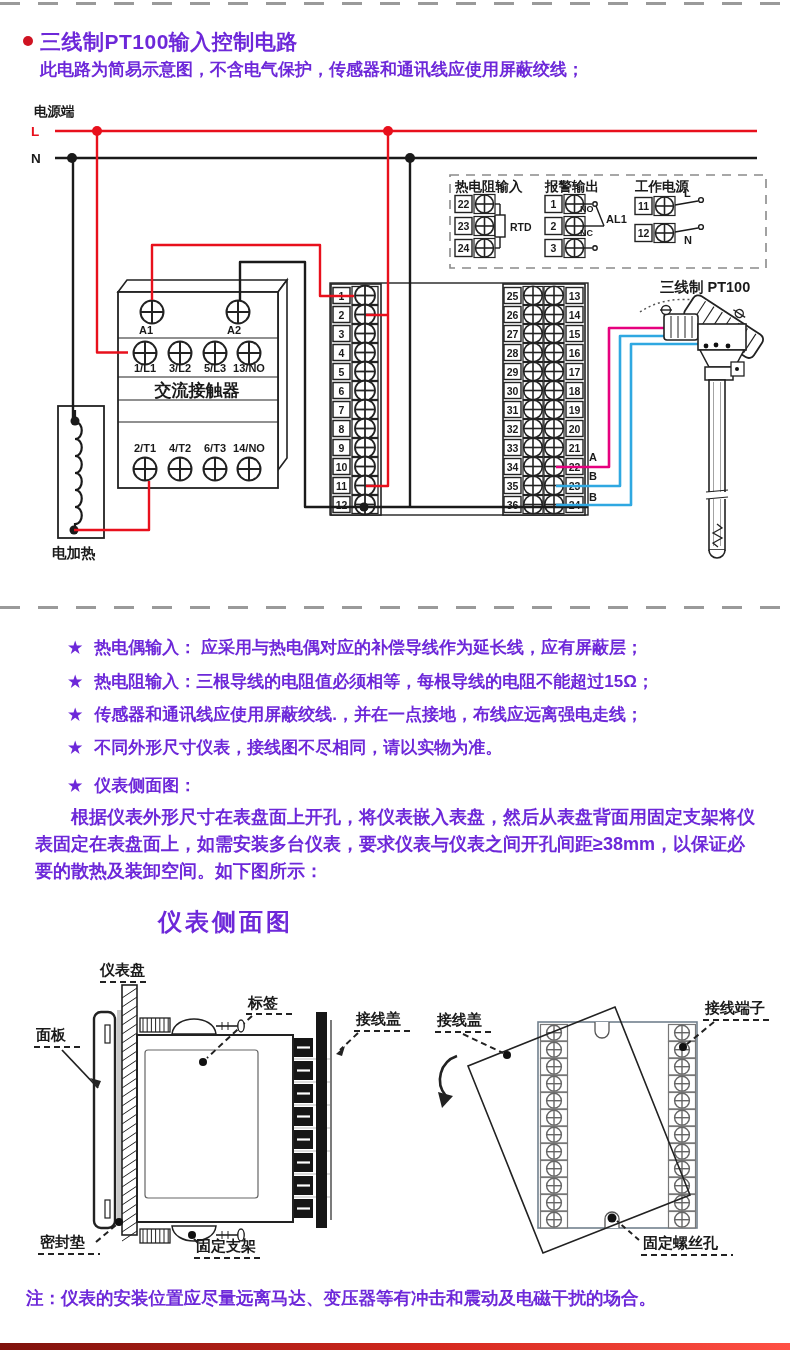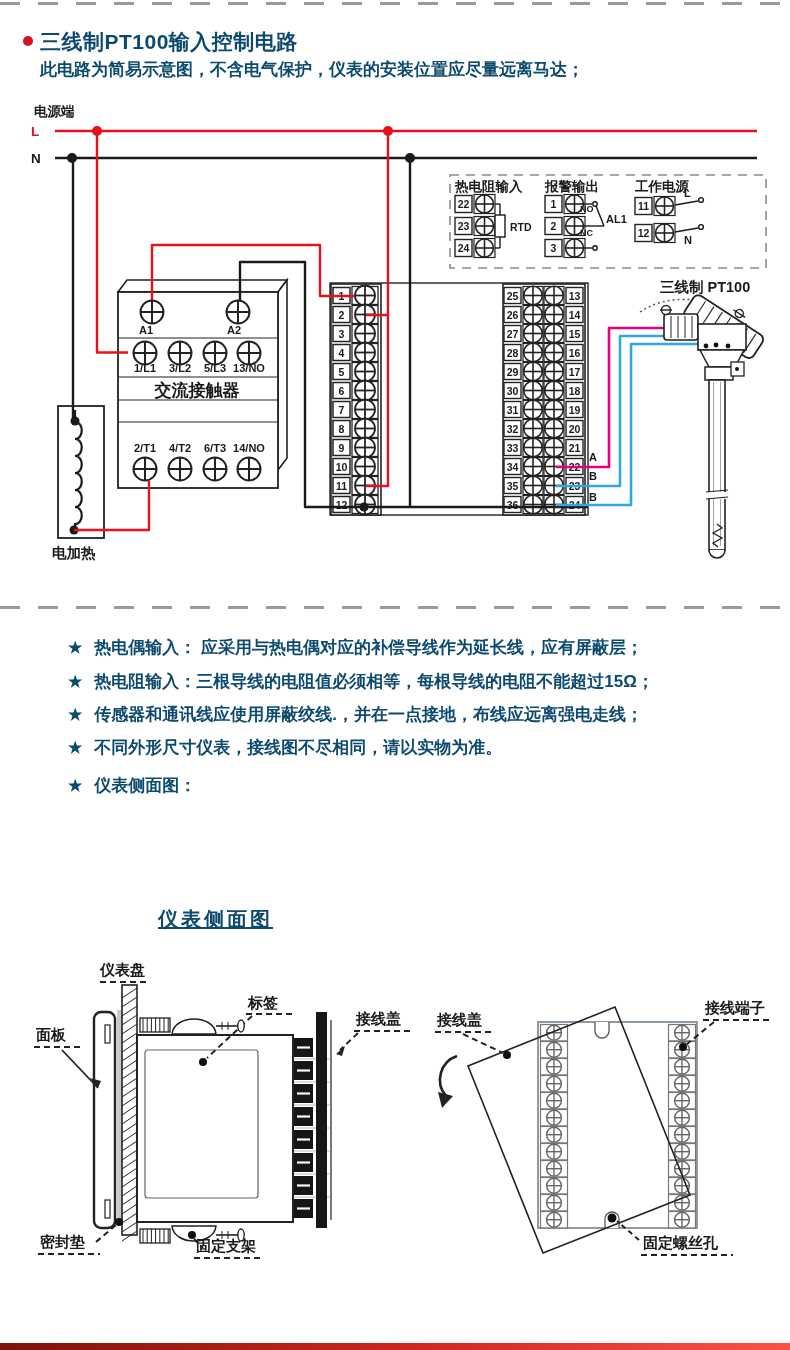--- a/index.html
+++ b/index.html
@@ -1,43 +1,43 @@
 <!DOCTYPE html>
 <html><head>
 <meta charset="utf-8">
 <style>
   html,body{margin:0;padding:0;background:#fff;}
   .page{position:relative;width:790px;height:1350px;background:#fff;overflow:hidden;
-        font-family:"Liberation Sans",sans-serif;color:#0c4a6e;}
+        font-family:"Liberation Sans",sans-serif;color:#6d28d9;}
   .abs{position:absolute;}
   .dashline{height:3px;background:repeating-linear-gradient(90deg,#9a9a9a 0 20px,transparent 20px 38px);}
   .title{font-size:21px;font-weight:700;letter-spacing:0.5px;}
   .subtitle{font-size:17px;font-weight:700;}
   .bullet-dot{width:10px;height:10px;border-radius:50%;background:#cf1322;}
   .note-line{font-size:17px;font-weight:700;white-space:nowrap;margin-left:28px;}
   .note-line .star{margin-right:12px;font-size:16px;}
   .para{font-size:18px;font-weight:700;line-height:27px;text-indent:2em;width:725px;}
-  .sideview-title{font-family:"Liberation Serif",serif;font-size:20px;font-weight:700;letter-spacing:3px;text-decoration:underline;}
+  .sideview-title{font-family:"Liberation Serif",serif;font-size:24px;font-weight:700;letter-spacing:3px;}
   .footnote{font-size:17.5px;font-weight:700;white-space:nowrap;}
   .bottombar{height:7px;background:linear-gradient(90deg,#7e120c,#d5281e 55%,#ff5044);}
   svg text{font-family:"Liberation Sans",sans-serif;font-weight:700;fill:#1a1a1a;}
   .s10{font-size:10.5px;} .s11{font-size:11px;} .s13{font-size:13.5px;}
   .s14{font-size:14.5px;} .s15{font-size:15px;} .s17{font-size:17px;}
   .red{fill:#e8101c;}
 </style>
 </head>
 <body>
 
 <div class="page">
 
   <div class="abs dashline" style="top:2px;left:0;width:790px;"></div>
 
   <div class="abs bullet-dot" style="top:36px;left:23px;"></div>
   <div class="abs title" style="top:28px;left:40px;">三线制PT100输入控制电路</div>
-  <div class="abs subtitle" style="top:58px;left:40px;">此电路为简易示意图，不含电气保护，仪表的安装位置应尽量远离马达；</div>
+  <div class="abs subtitle" style="top:58px;left:40px;">此电路为简易示意图，不含电气保护，传感器和通讯线应使用屏蔽绞线；</div>
 
   <svg class="abs" style="top:100px;left:0;" width="790" height="500" viewBox="0 0 790 500">
 
     <g>
       <text x="34" y="16" class="s13">电源端</text>
       <text x="31" y="36" class="s13 red">L</text>
       <text x="31" y="63" class="s13">N</text>
       <line x1="55" y1="31" x2="757" y2="31" stroke="#e8101c" stroke-width="2.6"></line>
       <line x1="55" y1="58" x2="757" y2="58" stroke="#1a1a1a" stroke-width="2.6"></line>
       <circle cx="97" cy="31" r="5" fill="#e8101c"></circle>
@@ -489,20 +489,21 @@
   </svg>
 
   <div class="abs dashline" style="top:606px;left:0;width:790px;"></div>
 
   <div class="abs note-line" style="top:636px;left:40px;"><span class="star">★</span><span>热电偶输入： 应采用与热电偶对应的补偿导线作为延长线，应有屏蔽层；</span></div>
   <div class="abs note-line" style="top:670px;left:40px;text-align:right;"><span class="star">★</span><span>热电阻输入：三根导线的电阻值必须相等，每根导线的电阻不能超过15Ω；</span></div>
   <div class="abs note-line" style="top:703px;left:40px;"><span class="star">★</span><span>传感器和通讯线应使用屏蔽绞线.，并在一点接地，布线应远离强电走线；</span></div>
   <div class="abs note-line" style="top:736px;left:40px;"><span class="star">★</span><span>不同外形尺寸仪表，接线图不尽相同，请以实物为准。</span></div>
   <div class="abs note-line" style="top:774px;left:40px;"><span class="star">★</span><span>仪表侧面图：</span></div>
 
+  <div class="abs para" style="top:804px;left:35px;">根据仪表外形尺寸在表盘面上开孔，将仪表嵌入表盘，然后从表盘背面用固定支架将仪表固定在表盘面上，如需安装多台仪表，要求仪表与仪表之间开孔间距≥38mm，以保证必要的散热及装卸空间。如下图所示：</div>
 
   <div class="abs sideview-title" style="top:906px;left:158px;">仪表侧面图</div>
 
   <svg class="abs" style="top:950px;left:0;" width="790" height="335" viewBox="0 0 790 335">
 
     <g>
       <text x="100" y="25" class="s15">仪表盘</text>
       <line x1="100" y1="32" x2="150" y2="32" stroke="#222" stroke-width="2" stroke-dasharray="6,4"></line>
 
       <rect x="117" y="60" width="5" height="214" fill="#c9c9c9"></rect>
@@ -754,14 +755,15 @@
       <line x1="703" y1="70" x2="770" y2="70" stroke="#222" stroke-width="2" stroke-dasharray="6,4"></line>
       <line x1="714" y1="72" x2="687" y2="94" stroke="#222" stroke-width="2" stroke-dasharray="6,4"></line>
       <circle cx="683" cy="97" r="4" fill="#111"></circle>
 
       <text x="643" y="298" class="s15">固定螺丝孔</text>
       <line x1="641" y1="305" x2="733" y2="305" stroke="#222" stroke-width="2" stroke-dasharray="6,4"></line>
       <line x1="639" y1="290" x2="617" y2="271" stroke="#222" stroke-width="2" stroke-dasharray="5,4"></line>
     </g>
   </svg>
 
+  <div class="abs footnote" style="top:1286px;left:26px;">注：仪表的安装位置应尽量远离马达、变压器等有冲击和震动及电磁干扰的场合。</div>
   <div class="abs bottombar" style="bottom:0;left:0;width:790px;"></div>
 </div>
 
 </body></html>

